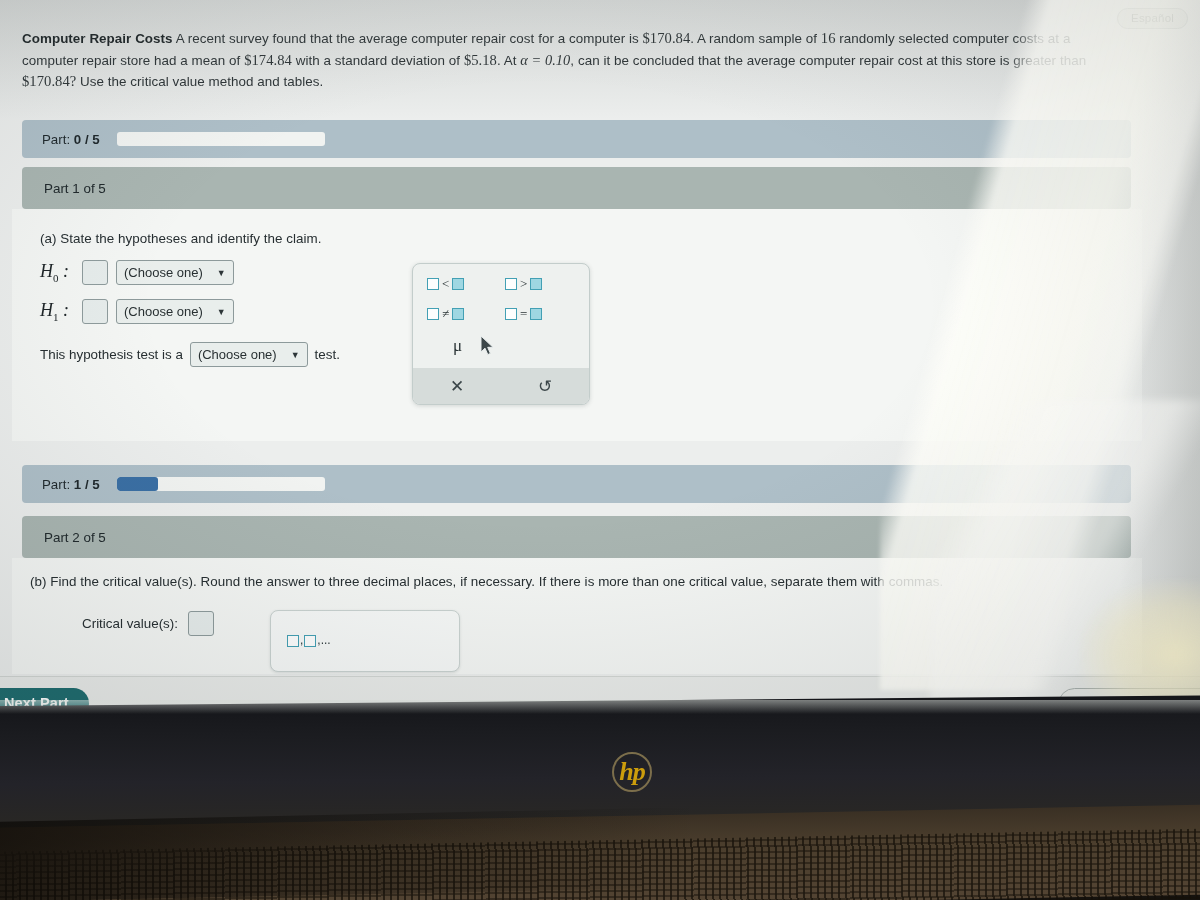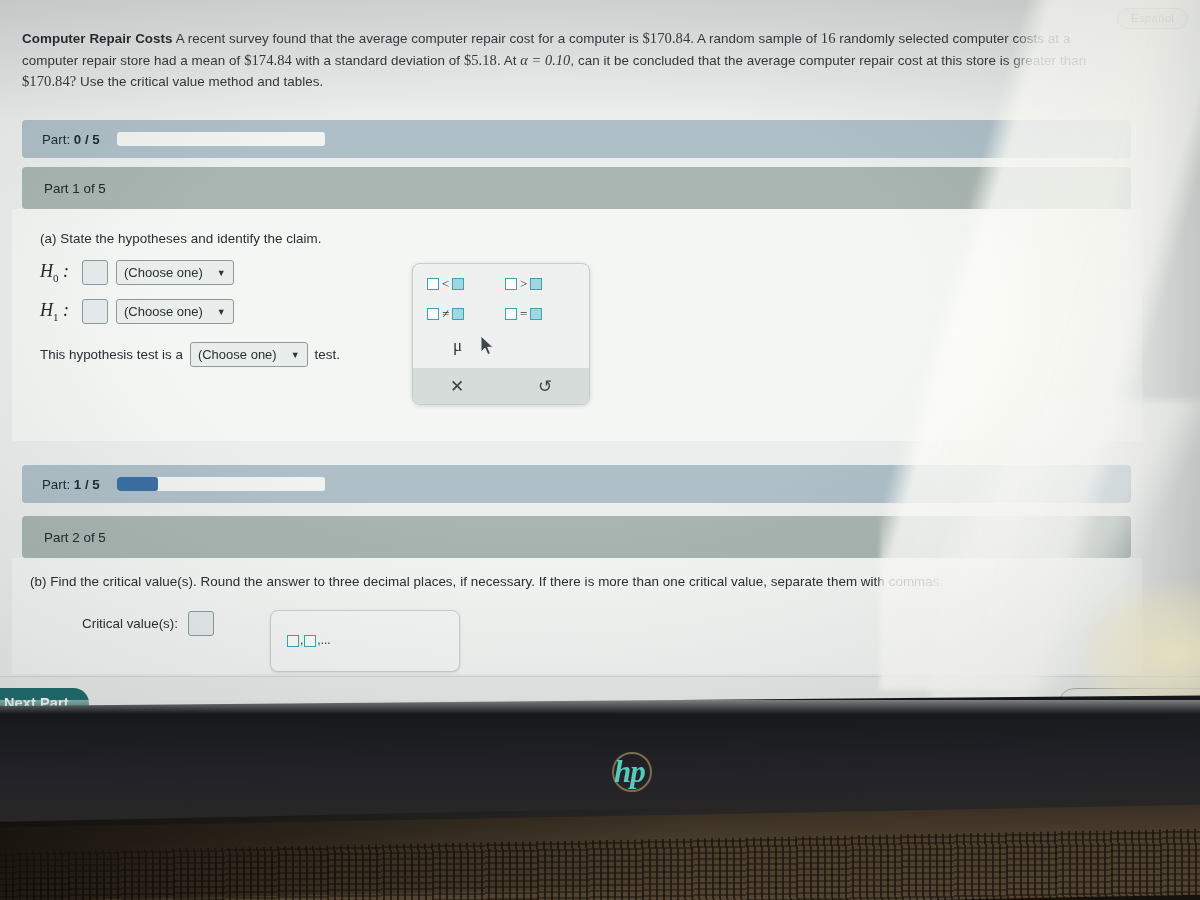--- a/index.html
+++ b/index.html
@@ -322,26 +322,27 @@
     background: linear-gradient(180deg,#15161a 0%, #1b1c20 24%, #232329 60%, #2a2823 100%);
     transform: rotate(-0.5deg);
     transform-origin: 0 0;
   }
   .hp-logo {
     position: absolute;
     left: 612px; top: 752px;
     width: 40px; height: 40px;
     border-radius: 50%;
     border: 2.2px solid #8c7c52;
-    color: #5eead4;
+    color: #eab308;
     font-family: "Liberation Serif", serif;
     font-style: italic;
     font-weight: bold;
-    font-size: 31px;
+    font-size: 26px;
     line-height: 36px;
+    text-align: center;
     letter-spacing: -1px;
     opacity: .85;
   }
   .deck {
     position: absolute;
     left: -10px; top: 828px;
     width: 1230px; height: 90px;
     background: linear-gradient(180deg, #3a3024 0%, #4b3e2d 35%, #534433 100%);
     transform: rotate(-1.1deg);
     transform-origin: 0 0;

